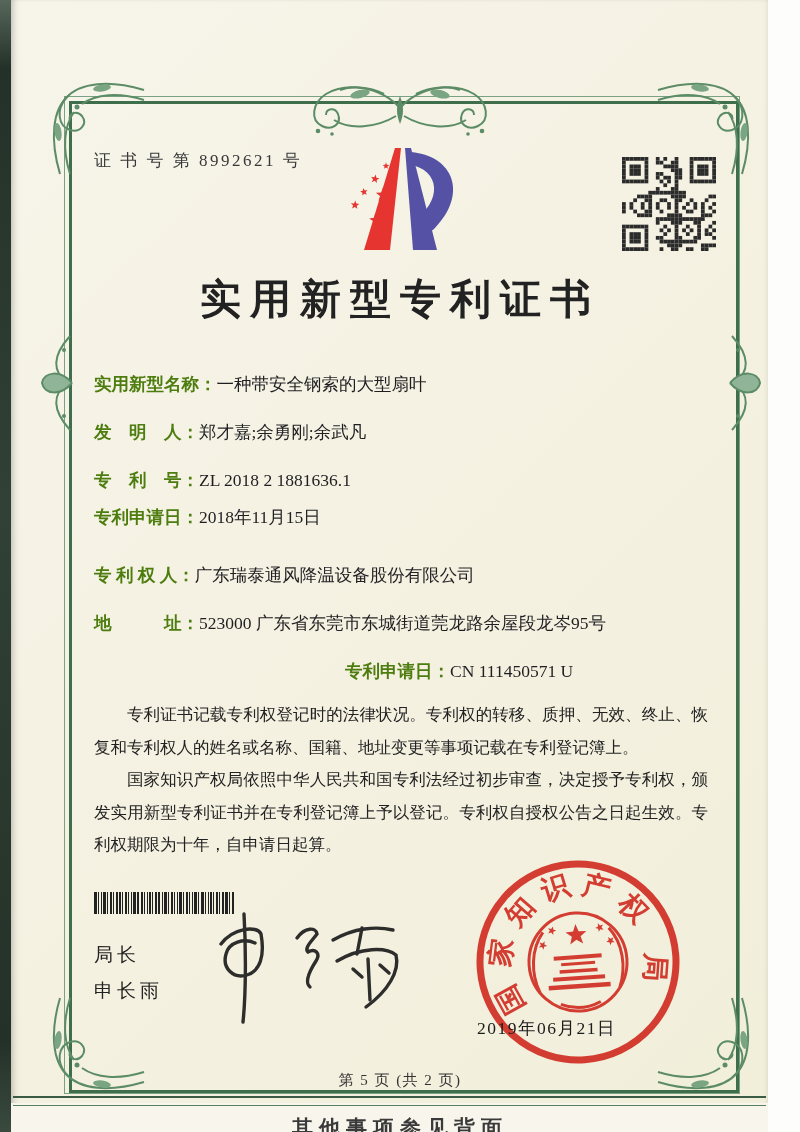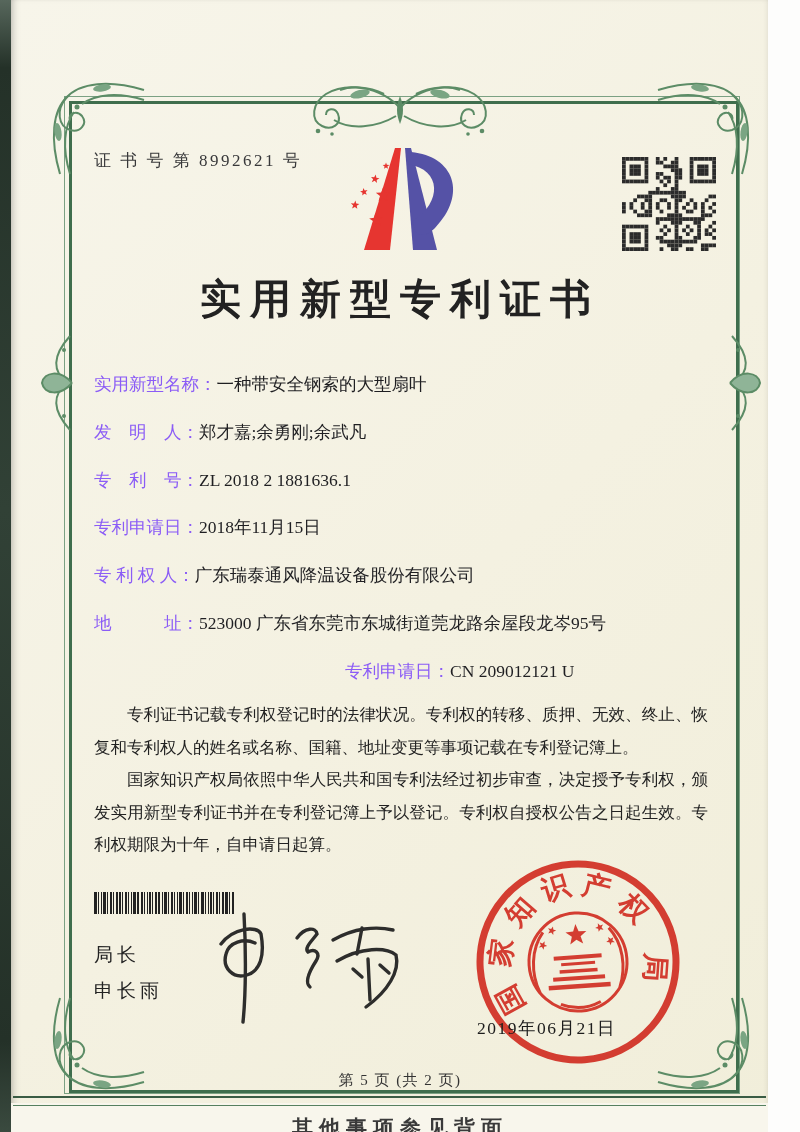--- a/index.html
+++ b/index.html
@@ -14,21 +14,21 @@
   .frame-outer{position:absolute;left:64px;top:96px;width:674px;height:996px;border:1px solid #7ba183;}
   .frame-inner{position:absolute;left:69px;top:101px;width:664px;height:986px;border:3px solid #3f6e4d;}
   .orn{position:absolute;pointer-events:none;}
   .cert-no{position:absolute;left:94px;top:149px;font-size:17px;color:#38383a;letter-spacing:2.5px;}
   .logo{position:absolute;left:336px;top:146px;}
   .qr{position:absolute;left:622px;top:157px;}
   .title{position:absolute;left:0;top:272px;width:800px;margin:0;text-align:center;
     font-size:41px;font-weight:700;color:#222;letter-spacing:9px;}
   .fields{position:absolute;left:94px;top:372px;width:618px;font-size:17.5px;color:#27272a;}
   .frow{position:absolute;left:0;white-space:nowrap;}
-  .frow .lab{color:#8b5cf6;}
+  .frow .lab{color:#4d7c0f;font-weight:bold;}
   .frow .val{color:#1f1f22;}
   .col2{position:absolute;left:251px;top:0;}
   .paras{position:absolute;left:94px;top:699px;width:614px;font-size:16.5px;line-height:32.5px;
     color:#222;text-align:justify;}
   .paras p{margin:0;text-indent:2em;}
   .barcode{position:absolute;left:94px;top:892px;width:210px;height:22px;display:flex;align-items:stretch;}
   .barcode i{display:block;background:#222;}
   .sig-title{position:absolute;left:94px;top:942px;font-size:19px;color:#222;letter-spacing:4px;}
   .sig-name{position:absolute;left:94px;top:978px;font-size:19px;color:#222;letter-spacing:4px;}
   .signature{position:absolute;left:203px;top:898px;}
@@ -394,31 +394,31 @@
 <div class="fields">
   <div class="frow" style="top:0px">
     <span class="lab">实用新型名称：</span><span class="val">一种带安全钢索的大型扇叶</span>
   </div>
   <div class="frow" style="top:48px">
     <span class="lab">发　明　人：</span><span class="val">郑才嘉;余勇刚;余武凡</span>
   </div>
   <div class="frow" style="top:96px">
     <span class="lab">专　利　号：</span><span class="val">ZL 2018 2 1881636.1</span>
   </div>
-  <div class="frow" style="top:143px">
+  <div class="frow" style="top:133px">
     <span class="lab">专利申请日：</span><span class="val">2018年11月15日</span>
   </div>
   <div class="frow" style="top:191px">
     <span class="lab">专 利 权 人：</span><span class="val">广东瑞泰通风降温设备股份有限公司</span>
   </div>
   <div class="frow" style="top:239px">
     <span class="lab">地　　　址：</span><span class="val">523000 广东省东莞市东城街道莞龙路余屋段龙岑95号</span>
   </div>
   <div class="frow" style="top:287px;width:618px">
-    <span class="col2"><span class="lab">专利申请日：</span><span class="val">CN 209012121 U</span></span>
+    <span class="col2"><span class="lab">专利申请日：</span><span class="val">CN 111450571 U</span></span>
   </div>
 </div>
 
 <div class="paras">
   <p>专利证书记载专利权登记时的法律状况。专利权的转移、质押、无效、终止、恢复和专利权人的姓名或名称、国籍、地址变更等事项记载在专利登记簿上。</p>
   <p>国家知识产权局依照中华人民共和国专利法经过初步审查，决定授予专利权，颁发实用新型专利证书并在专利登记簿上予以登记。专利权自授权公告之日起生效。专利权期限为十年，自申请日起算。</p>
 </div>
 
 <div class="barcode" id="barcode">
     <i style="width: 3px; margin-right: 1px;"></i>

